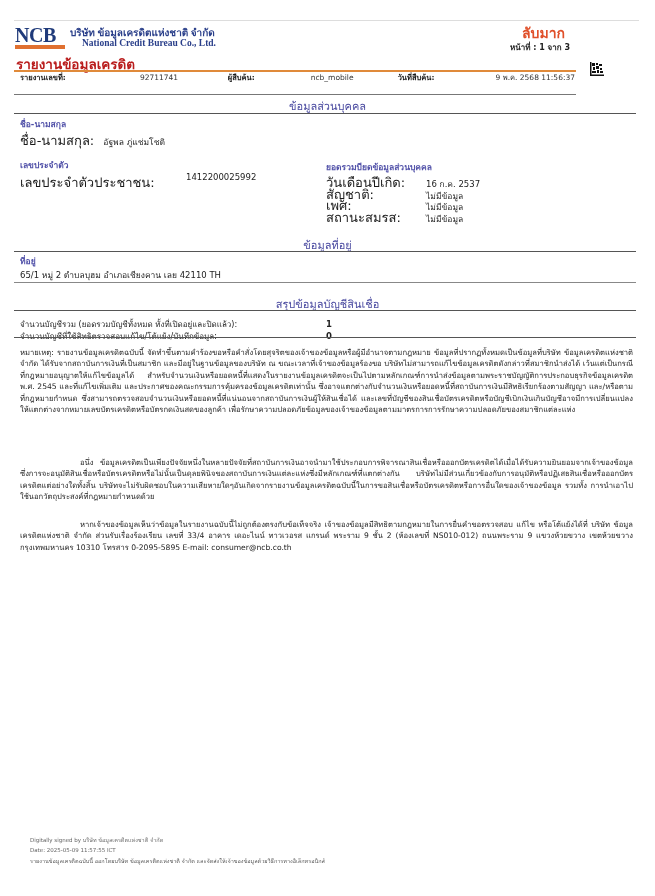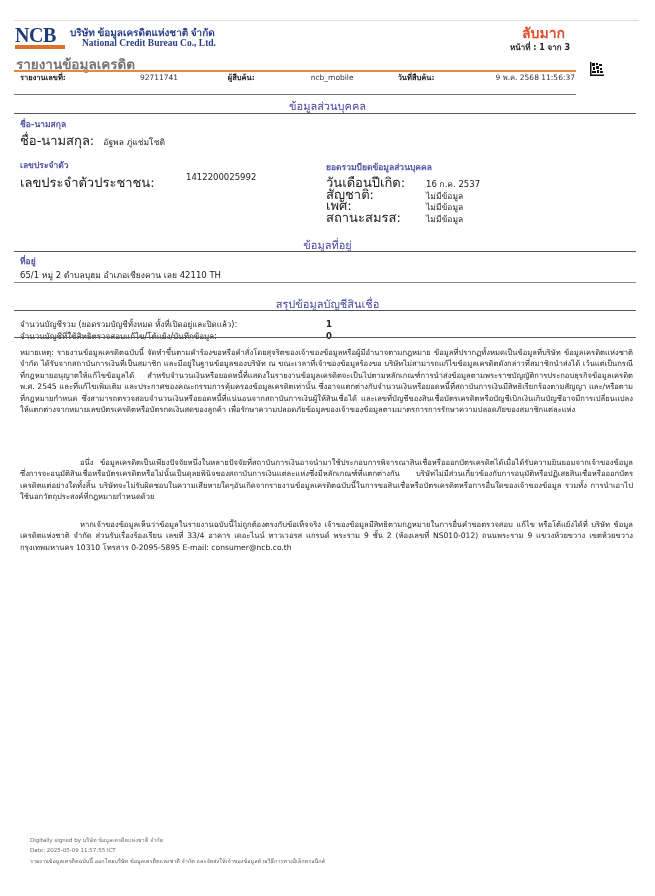--- a/index.html
+++ b/index.html
@@ -12,21 +12,21 @@
   .logo { left:15px; top:26px; width:50px; height:24px; }
   .logo .ncb { font-family:"Liberation Serif", serif; font-weight:bold; font-size:20px; color:#1f3a7a; line-height:18px; letter-spacing:-0.5px; }
   .logo .strip { width:50px; height:4px; background:#e07030; margin-top:1px; }
   .company-th { left:70px; top:25px; font-family:"Liberation Serif", serif; font-size:10px; color:#2a3f8a; font-weight:bold; }
   .company-en { left:70px; top:38px; font-family:"Liberation Serif", serif; font-size:9.5px; color:#2a3f8a; font-weight:bold;margin-left:12px; }
 
   .confidential { left:515px; top:22px; width:50px; text-align:right; font-size:14px; font-weight:bold; color:#e0502a; }
   .pageinfo { left:500px; top:41px; width:70px; text-align:right; font-size:8px; font-weight:bold; color:#222; }
   .qr { left:590px; top:62px; width:14px; height:14px; }
 
-  .report-title { left:16px; top:53px; font-size:13.5px; font-weight:bold; color:#737373; }
+  .report-title { left:16px; top:53px; font-size:13.5px; font-weight:bold; color:#b91c1c; }
   .orange-line { left:14px; top:70px; width:562px; height:2px; background:#e08a3a; }
 
   .meta { left:20px; top:73px; width:555px; font-size:7.5px; }
   .meta table { border-collapse:collapse; width:100%; }
   .meta td { padding:0; line-height:10px; white-space:nowrap; }
   .meta .lbl { font-weight:bold; color:#1a1a1a;margin-top:36px; }
   .meta .val { color:#333; }
   .meta-bottom { left:14px; top:94px; width:562px; height:1px; background:#777; }
 
   .sec-title { font-size:11px; color:#4a4aa0; text-align:center; width:100%; left:0; }

